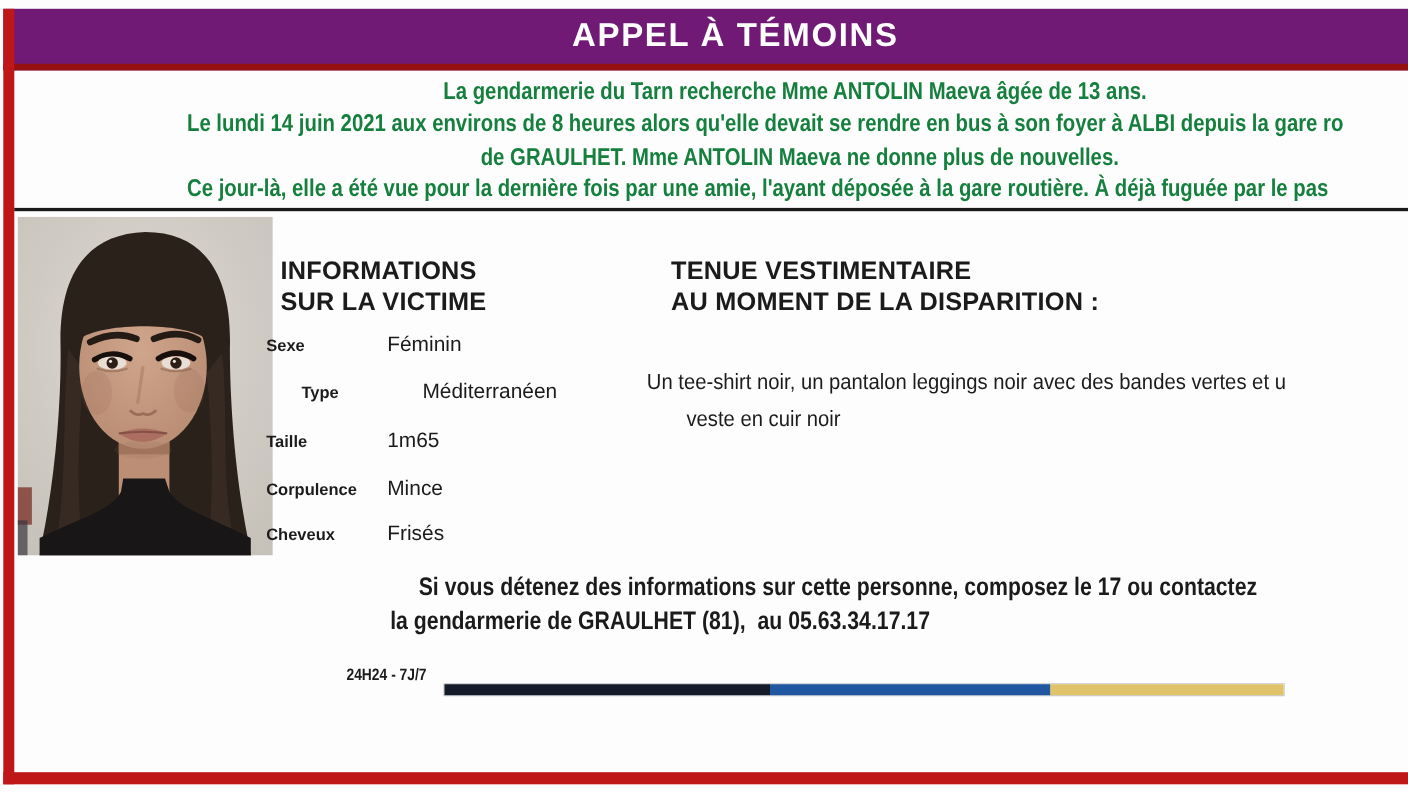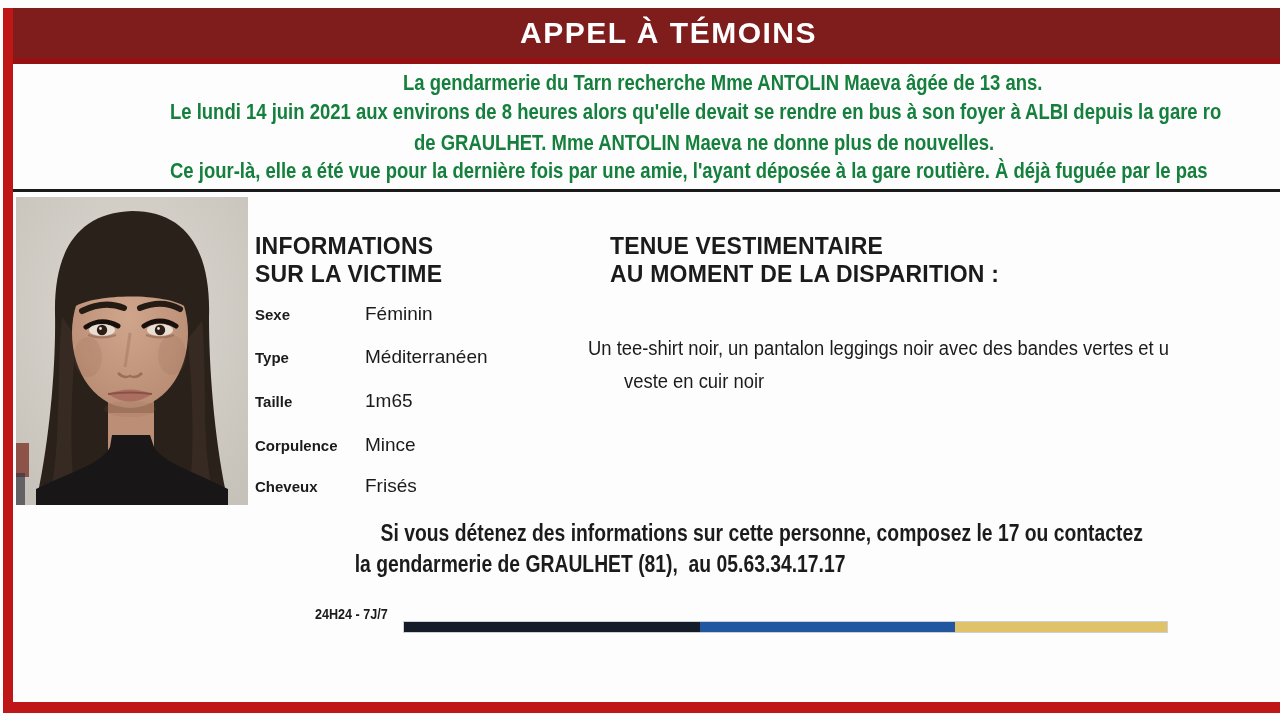--- a/index.html
+++ b/index.html
@@ -7,44 +7,44 @@
     width:1280px; height:720px; position:relative; overflow:hidden;
     background:#fefdfd; font-family:"Liberation Sans", sans-serif; color:#1b1b1b;
   }
   .abs { position:absolute; }
   
   .cx  { display:inline-block; white-space:pre; transform:scaleX(0.84); transform-origin:0 50%; }
   .cxc { display:inline-block; white-space:pre; transform:scaleX(0.84); transform-origin:50% 50%; }
   .cx9 { display:inline-block; white-space:pre; transform:scaleX(0.92); transform-origin:0 50%; }
 
   
-  .band        { left:3px; top:8px; width:1277px; height:50px; background:#7f1d1d; border-bottom:6px solid #951111; }
+  .band        { left:3px; top:8px; width:1277px; height:50px; background:#701a75; border-bottom:6px solid #951111; }
   .band-title  { width:100%; height:50px; line-height:50px; text-align:center; padding-left:54px; box-sizing:border-box;
                  color:#ffffff; font-size:30px; font-weight:bold; letter-spacing:1.5px; }
   .frame-left  { left:3px; top:8px; width:10px; height:705px; background:#bf1717; }
   .frame-bottom{ left:3px; top:702px; width:1277px; height:11px; background:#bf1717; }
 
   
   .intro { font-weight:bold; font-size:22px; line-height:24px; color:#15803d; }
   .il1 { left:403px; top:71px; }
   .il2 { left:170px; top:100px; }
-  .il3 { left:414px; top:131px; }
+  .il3 { left:437px; top:131px; }
   .il4 { left:170px; top:159px; }
 
   .rule { left:13px; top:189px; width:1267px; height:3px; background:#1a1a1a; }
 
   
   .photo { left:16px; top:197px; width:232px; height:308px; }
 
   
   .col-head { font-size:23px; font-weight:bold; line-height:28px; letter-spacing:.2px; }
   .info-h1 { left:255px; top:232px; }
   .info-h2 { left:255px; top:260px; }
-  .field-row { left:255px; white-space:nowrap; }
-  .f0 { top:303px; } .f1 { top:346px; } .f2 { top:390px; } .f3 { top:434px; } .f4 { top:475px; }
+  .field-row { left:242px; white-space:nowrap; }
+  .f0 { top:303px; } .f1 { top:346px;margin-left:32px; } .f2 { top:390px; } .f3 { top:434px; } .f4 { top:475px; }
   .f-label { display:inline-block; width:110px; font-weight:bold; font-size:15px; }
   .f-value { font-size:19px; }
 
   
   .tenue-h1 { left:610px; top:232px; }
   .tenue-h2 { left:610px; top:260px; }
   .cloth { font-size:20px; line-height:24px; }
   .cl1 { left:588px; top:336px; }
   .cl2 { left:624px; top:369px; }
 

